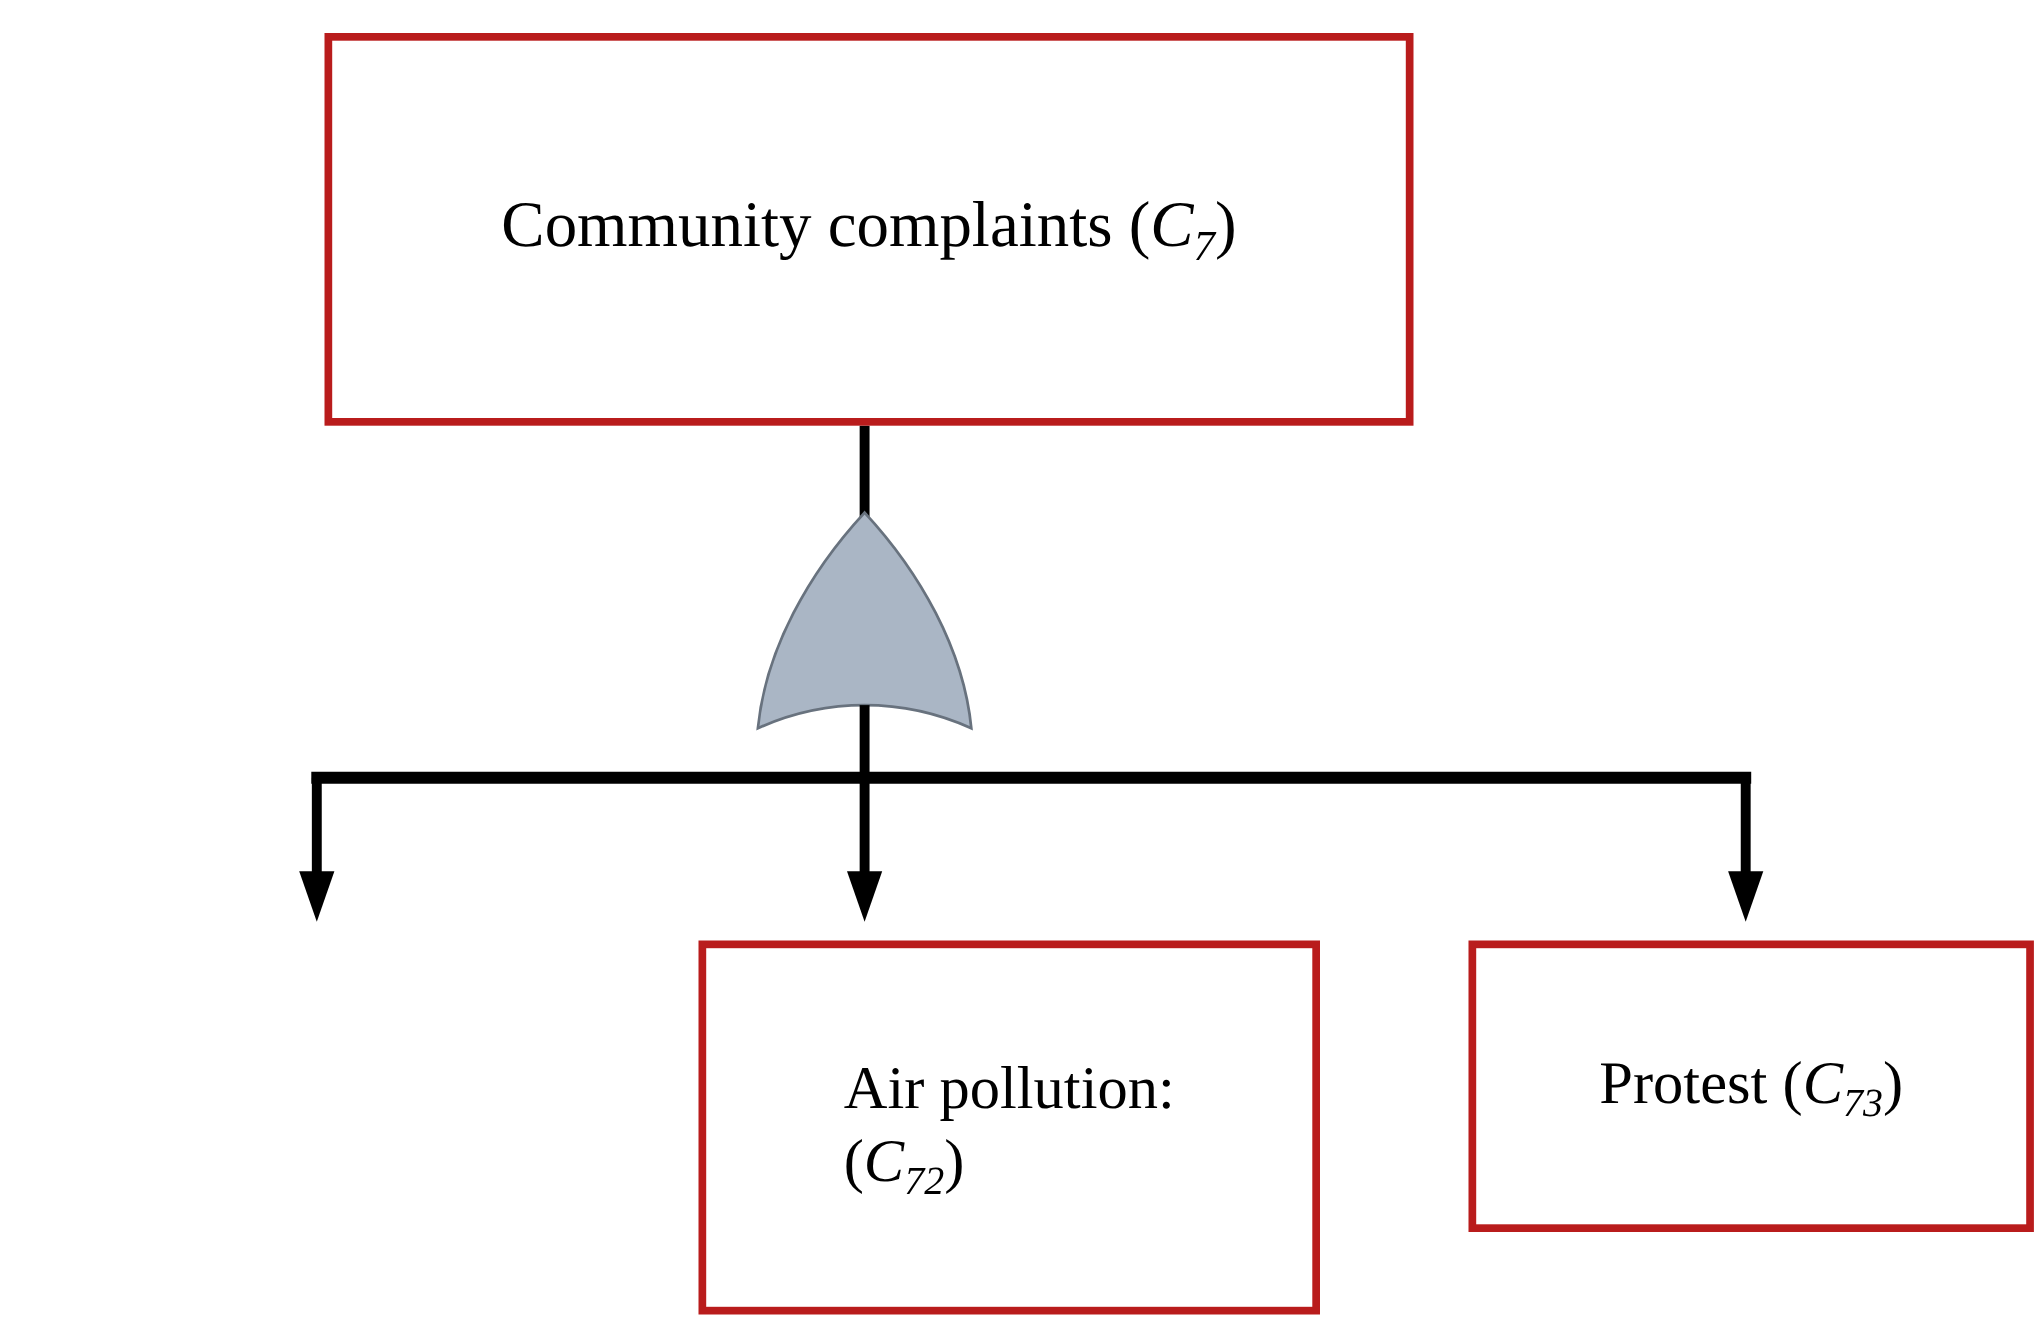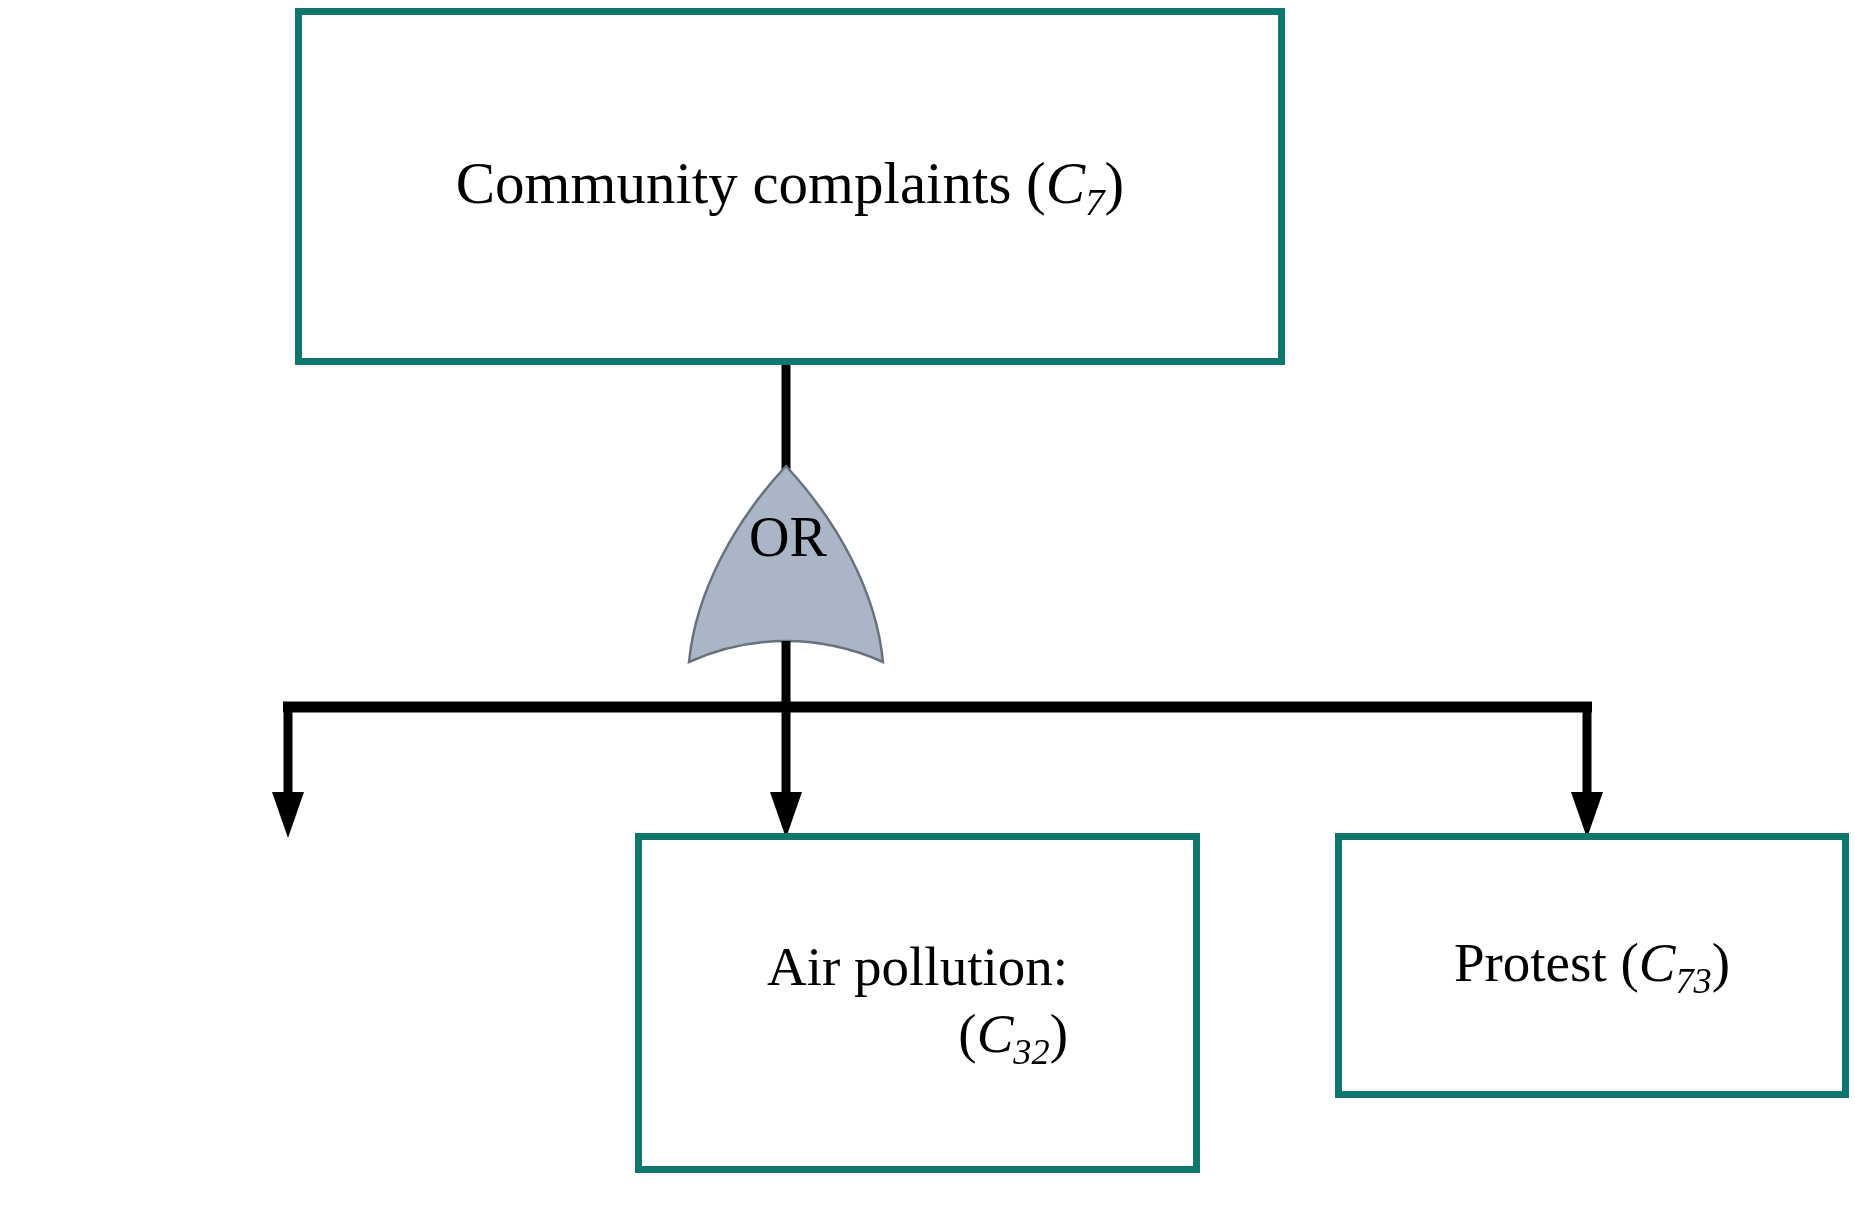--- a/index.html
+++ b/index.html
@@ -21,26 +21,27 @@
   .svg-layer {
     position: absolute;
     left: 0;
     top: 0;
     width: 1855px;
     height: 1215px;
   }
   .node-box {
     position: absolute;
     box-sizing: border-box;
-    border: 7px solid #0f766e;
+    border: 7px solid #b91c1c;
     background: #ffffff;
     display: flex;
     align-items: center;
     justify-content: center;
-    text-align: right;
+    text-align: left;
+    margin-top: 22px;
   }
   .node-label {
     font-family: "Liberation Serif", "DejaVu Serif", serif;
     color: #000000;
     line-height: 1.22;
     padding: 0 10px;
     white-space: pre-line;
   }
   #top-box {
     left: 295px;
@@ -114,24 +115,23 @@
     <polygon points="786,838 770,792 802,792" fill="#000000"></polygon>
 
     <line x1="1587" y1="707" x2="1587" y2="800" stroke="#000000" stroke-width="9"></line>
     <polygon points="1587,838 1571,792 1603,792" fill="#000000"></polygon>
   </svg>
 
   <div id="top-box" class="node-box">
     <span class="node-label"><span>Community complaints</span> (<span class="ital">C</span><span class="sub">7</span>)</span>
   </div>
 
-  <div class="gate-label">OR</div>
 
 
   <div id="box-mid" class="node-box">
-    <span class="node-label"><span>Air pollution:</span><br>(<span class="ital">C</span><span class="sub">32</span>)</span>
+    <span class="node-label"><span>Air pollution:</span><br>(<span class="ital">C</span><span class="sub">72</span>)</span>
   </div>
 
   <div id="box-right" class="node-box">
     <span class="node-label"><span>Protest</span> (<span class="ital">C</span><span class="sub">73</span>)</span>
   </div>
 
 </div>
 
 </body></html>

